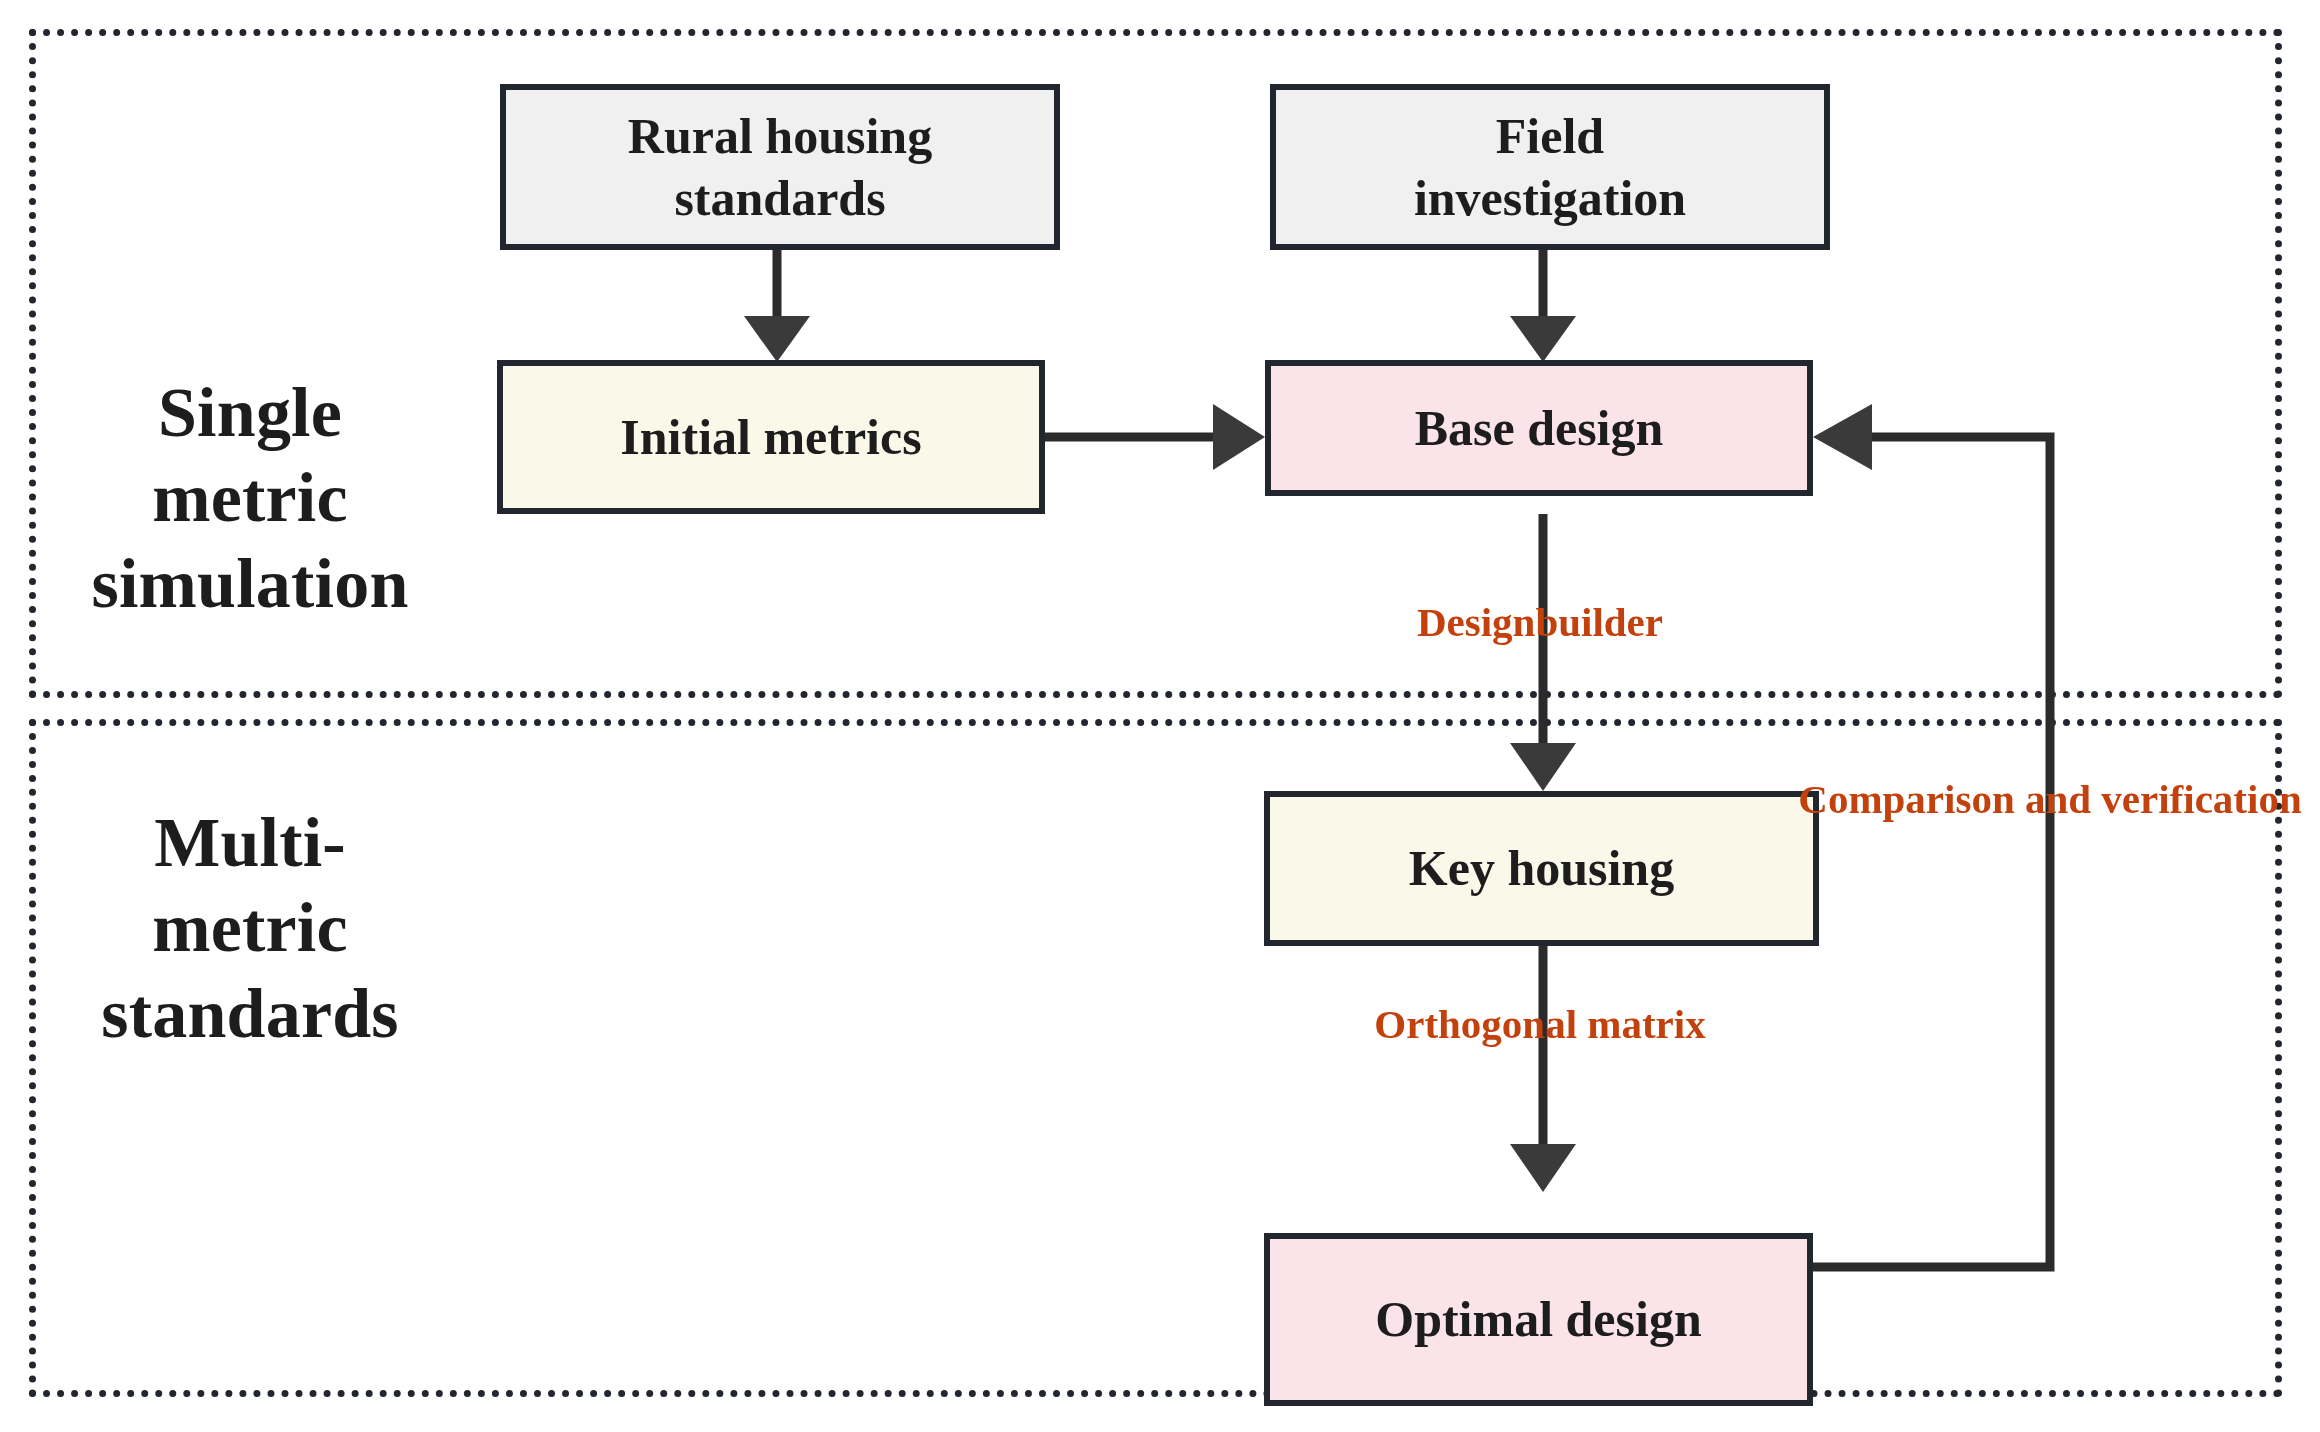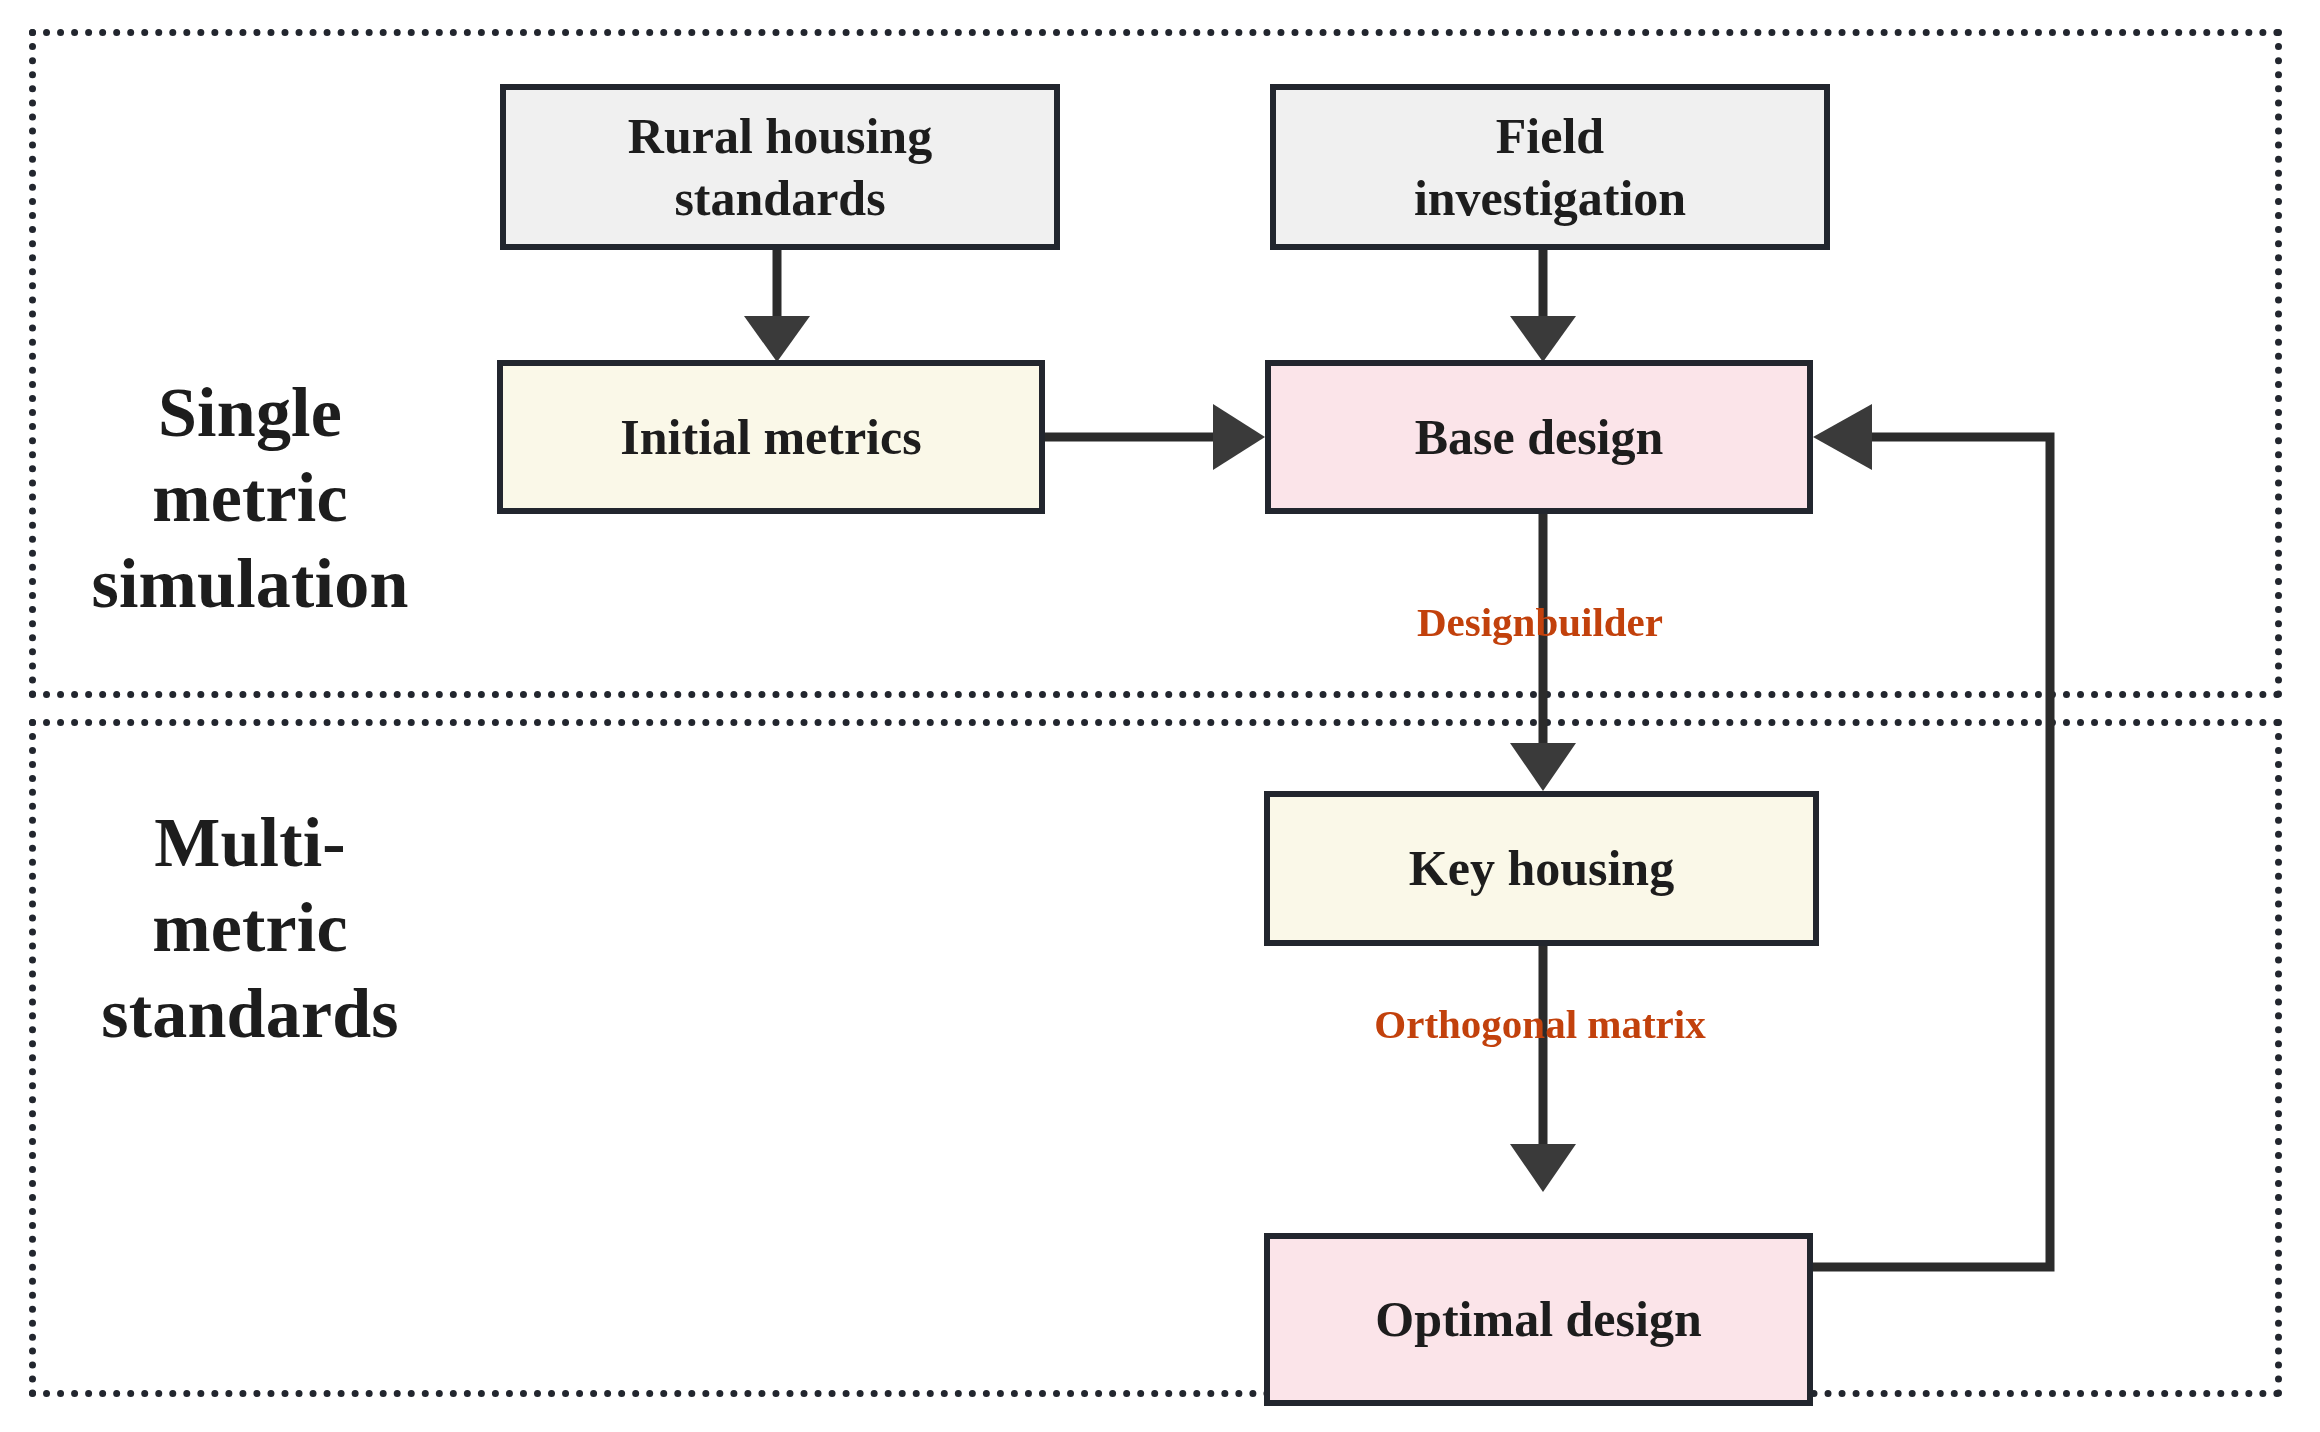--- a/index.html
+++ b/index.html
@@ -53,21 +53,21 @@
     color: #1d1d1d;
     padding: 0 27px;
   }
   .node.gray  { background: #f0f0f0; }
   .node.cream { background: #faf8e8; }
   .node.pink  { background: #fbe4e9; }
 
   #node-rural-housing   { left: 500px;  top: 84px;   width: 560px; height: 166px; }
   #node-field-invest    { left: 1270px; top: 84px;   width: 560px; height: 166px; }
   #node-initial-metrics { left: 497px;  top: 360px;  width: 548px; height: 154px; }
-  #node-base-design     { left: 1265px; top: 360px;  width: 548px; height: 154px; }
+  #node-base-design     { left: 1265px; top: 360px;  width: 548px; height: 136px; }
   #node-key-metrics     { left: 1264px; top: 791px;  width: 555px; height: 155px; }
   #node-optimal-design  { left: 1264px; top: 1233px; width: 549px; height: 173px; }
 
   .edge-svg {
     position: absolute;
     left: 0;
     top: 0;
     width: 2320px;
     height: 1432px;
     pointer-events: none;
@@ -153,14 +153,15 @@
   <div class="node pink" id="node-base-design">Base design</div>
 
   <div class="node cream" id="node-key-metrics">Key housing</div>
 
   <div class="node pink" id="node-optimal-design">Optimal design</div>
 
   <div class="edge-label" id="label-designbuilder">Designbuilder</div>
 
   <div class="edge-label" id="label-orthogonal">Orthogonal matrix</div>
 
+  <div class="edge-label" id="label-comparison">Comparison and verification</div>
 
 </div>
 
 </body></html>

